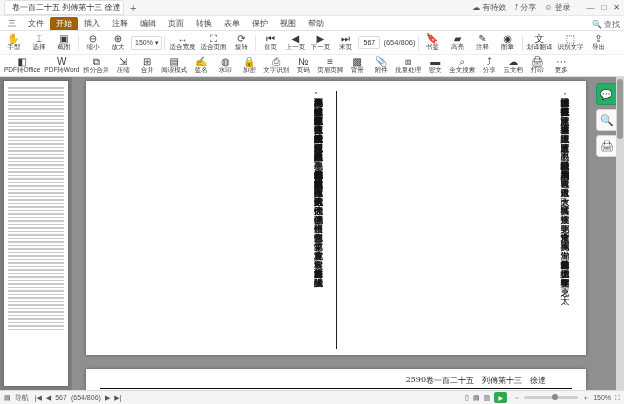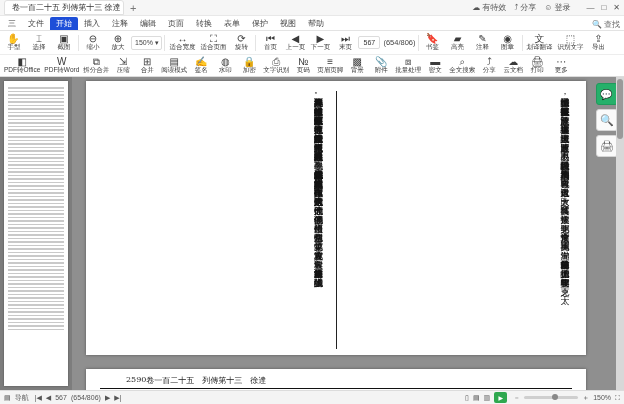--- a/index.html
+++ b/index.html
@@ -41,21 +41,21 @@
   .ribbon-tabs {
     height: 15px; background: #fff;
     display: flex; align-items: flex-end;
     padding-left: 2px; border-bottom: 1px solid #e3e3e3;
     font-size: 8px;
   }
   .rt {
     padding: 1px 6px; color: #444; white-space: nowrap;
     border-radius: 2px 2px 0 0;
   }
-  .rt.active { background: #1d4ed8; color: #fff; }
+  .rt.active { background: #a16207; color: #fff; }
   .rt.menu { color: #333; }
   .rtabs-spacer { flex: 1; }
   .rt-find { display: flex; align-items: center; gap: 2px; color: #666; padding-right: 4px; }
 
   
   .toolbar {
     height: 24px; background: #fff;
     display: flex; align-items: center;
     font-size: 7.5px; color: #333;
     border-bottom: 1px solid #ededed;
@@ -142,21 +142,21 @@
     flex: 1; display: flex; justify-content: flex-end;
     overflow: hidden; position: relative;
   }
   .colwrap.left { border-right: none; }
   .vsep {
     width: 1px; background: #222; margin: 0 10px;
   }
 
   
   .p2head {
-    display: flex; justify-content: flex-start;
+    display: flex; justify-content: flex-end;
     font-family: "DejaVu Serif", serif; font-size: 8px;
     color: #222; padding: 6px 26px 2px 26px;
     border-bottom: 1px solid #111; margin: 0 14px;
   }
   .p2body { display: flex; padding: 4px 14px 0 14px; height: 62px; }
 
   
   .rail {
     position: absolute; right: 4px; top: 6px;
     width: 26px; display: flex; flex-direction: column; gap: 4px;

